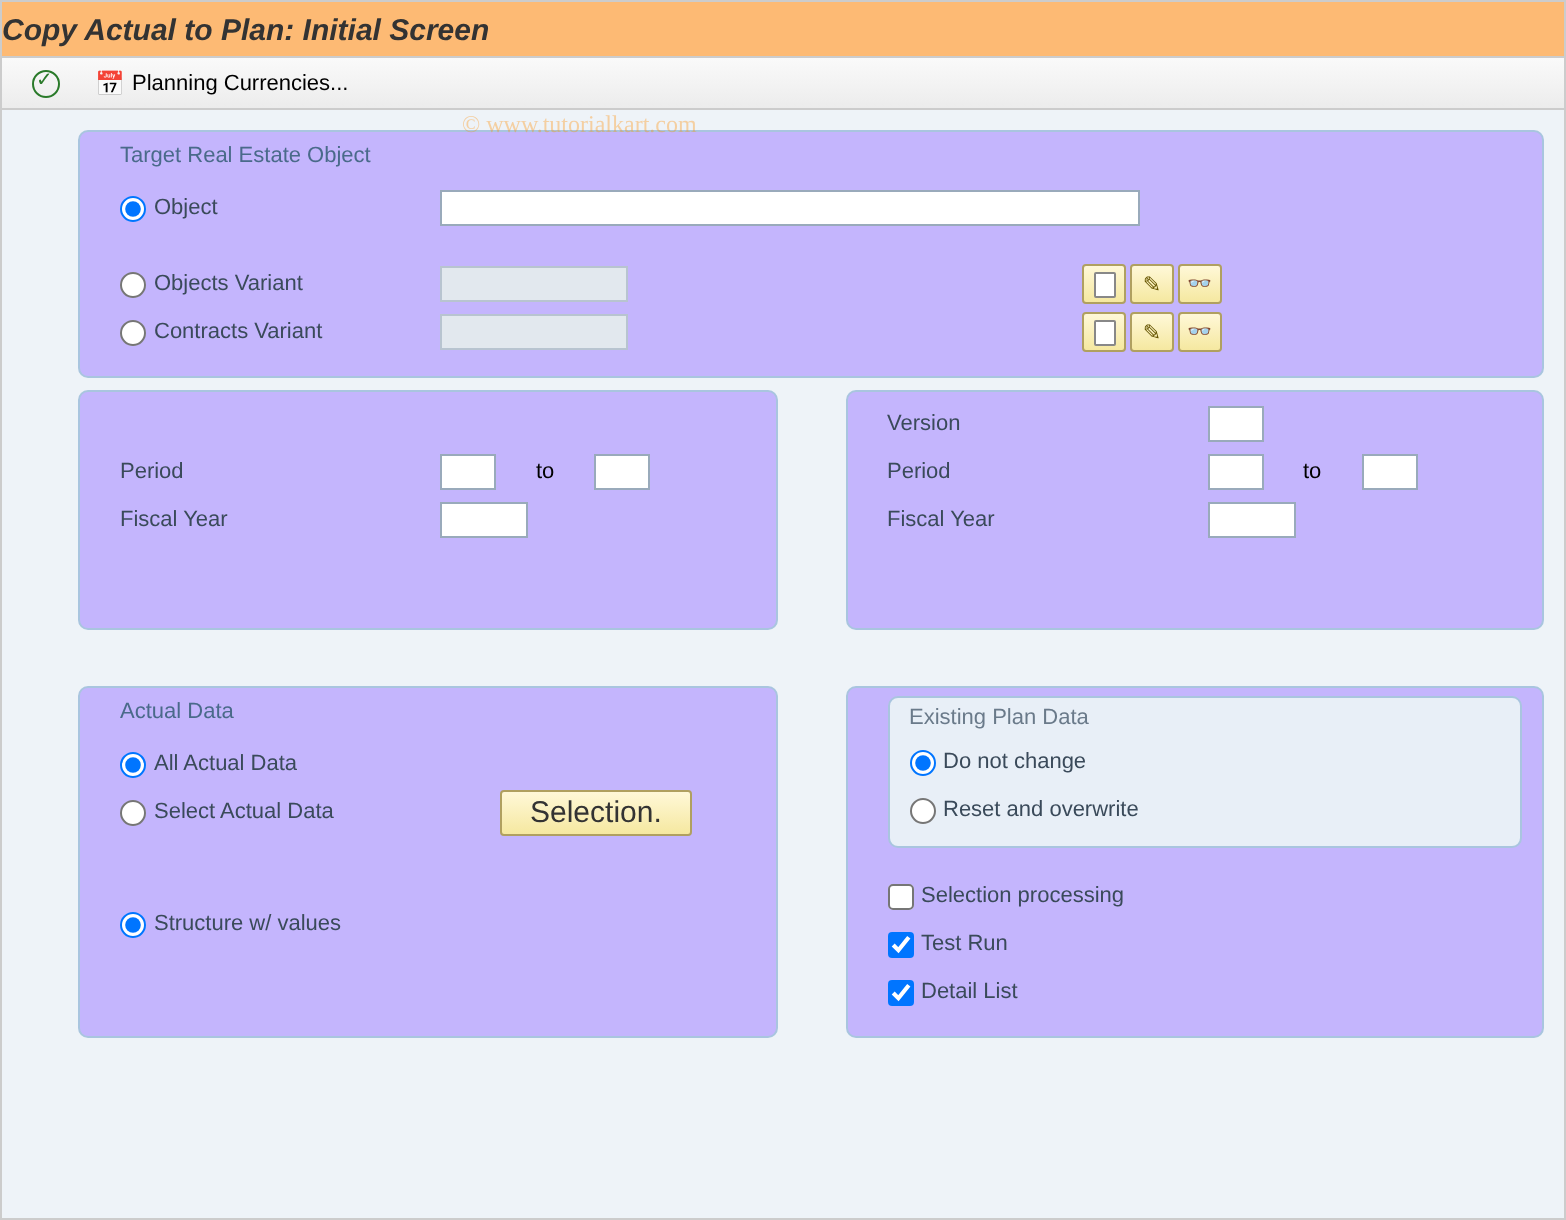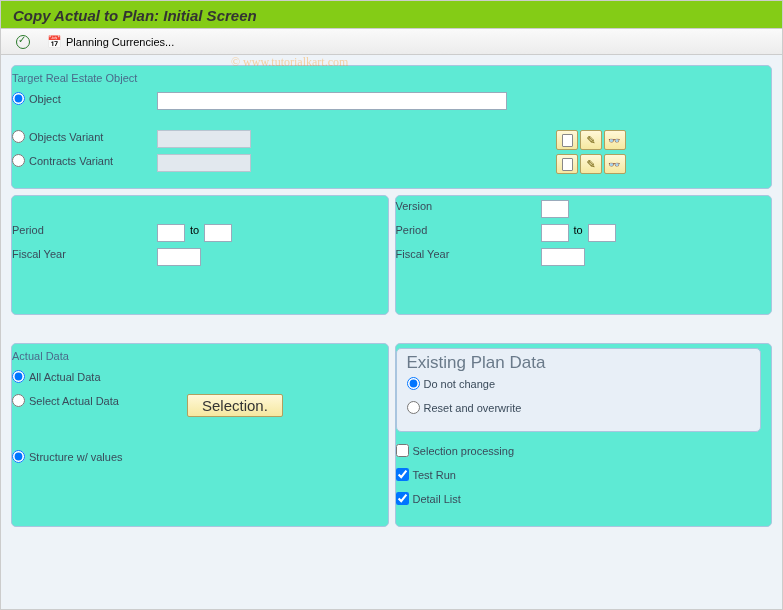--- a/index.html
+++ b/index.html
@@ -8,22 +8,22 @@
     padding: 0;
     font-family: Arial, sans-serif;
     font-size: 11px;
     background: #f2f2f2;
     width: 783px;
     height: 610px;
     overflow: hidden;
     border: 1px solid #ccc;
   }
   .title-bar {
-    background: #84cc16;
-    padding: 6px 10px 4px 12px;
+    background: #fdba74;
+    padding: 6px 10px 4px 0;
     border-bottom: 1px solid #ccc;
   }
   .title-bar h1 {
     margin: 0;
     font-size: 15px;
     font-style: italic;
     font-weight: bold;
     color: #333;
   }
   .toolbar {
@@ -70,33 +70,34 @@
     top: 0px; left: 230px;
     font-size: 12px;
     color: rgba(255,140,0,0.35);
     font-family: Georgia, serif;
     pointer-events: none;
     z-index: 100;
   }
   .group {
     border: 1px solid #a9c5df;
     border-radius: 5px;
-    background: #5eead4;
-    padding: 4px 10px 10px 0;
+    background: #c4b5fd;
+    padding: 4px 10px 10px 20px;
     margin-bottom: 6px;
+    margin-left: 28px;
   }
   .group-title {
     color: #4a6a8a;
     font-size: 11px;
     padding: 2px 0 8px 0;
   }
   .row {
     display: flex;
-    align-items: flex-start;
-    gap: 5px;
+    align-items: center;
+    gap: 20px;
     min-height: 24px;
   }
   .label {
     min-width: 140px;
     color: #3a4a5a;
   }
   input[type="text"] {
     border: 1px solid #9ab;
     background: #fff;
     height: 18px;
@@ -151,21 +152,21 @@
   }
   .subgroup {
     border: 1px solid #a9c5df;
     border-radius: 5px;
     background: #e8eff7;
     padding: 2px 10px 6px 10px;
     margin-bottom: 12px;
   }
   .subgroup-title {
     color: #6a7a8a;
-    font-size: 17px;
+    font-size: 11px;
     padding: 2px 0 4px 0;
   }
   .spacer { height: 16px; }
   .obj-spacer { flex: 1; }
   .group.h150 { min-height: 120px; }
   .group.h160 { min-height: 160px; }
 </style>
 </head>
 <body>
 

